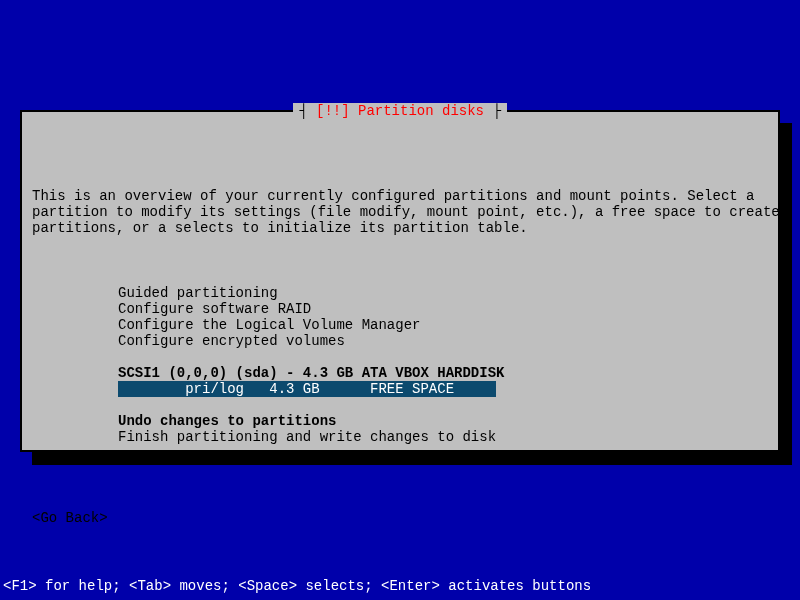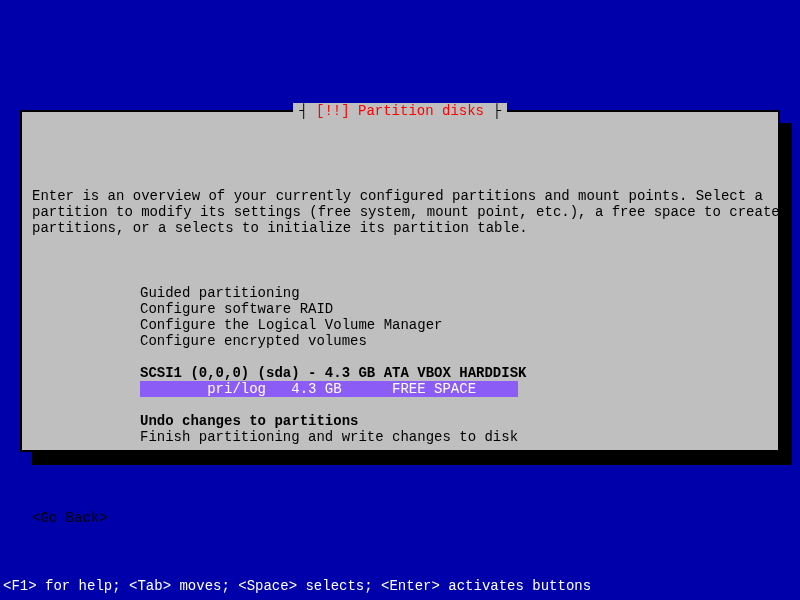--- a/index.html
+++ b/index.html
@@ -52,31 +52,31 @@
       color: #ff0000;
     }
     .content {
       padding: 28px 10px 10px 10px;
       white-space: pre;
     }
     .intro {
       margin-bottom: 16px;
     }
     .menu-block {
-      margin-left: 108px;
+      margin-left: 86px;
     }
     .menu-item {
       cursor: pointer;
     }
     .disk-header {
       margin-top: 16px;
       font-weight: bold;
     }
     .selected {
-      background: #8b5cf6;
+      background: #0c4a6e;
       color: #fff;
       display: inline-block;
     }
     .back-btn {
       margin-top: 32px;
     }
     .footer {
       position: absolute;
       left: 3px;
       bottom: 6px;
@@ -89,21 +89,21 @@
 
 <div class="shadow"></div>
 
 <div class="dialog">
   <div class="title-wrap">
     <span class="title-inner"><span>┤ </span><span class="title-label">[!!]</span><span class="title-label"> Partition disks</span><span> ├</span></span>
   </div>
 
   <div class="content">
     <div class="intro">
-<span>Enter is an overview of your currently configured partitions and mount points. Select a</span>
-<span>partition to modify its settings (free system, mount point, etc.), a free space to create</span>
+<span>This is an overview of your currently configured partitions and mount points. Select a</span>
+<span>partition to modify its settings (file modify, mount point, etc.), a free space to create</span>
 <span>partitions, or a selects to initialize its partition table.</span></div>
     <div class="menu-block"><div class="menu-item">Guided partitioning</div><div class="menu-item">Configure software RAID</div><div class="menu-item">Configure the Logical Volume Manager</div><div class="menu-item">Configure encrypted volumes</div><div class="disk-header menu-item">SCSI1 (0,0,0) (sda) - 4.3 GB ATA VBOX HARDDISK</div><div><span class="selected menu-item">        pri/log   4.3 GB      FREE SPACE     </span></div><div class="disk-header menu-item">Undo changes to partitions</div><div class="menu-item">Finish partitioning and write changes to disk</div></div>
     <div class="back-btn menu-item">&lt;Go Back&gt;</div>
   </div>
 </div>
 
 <div class="footer">&lt;F1&gt; for help; &lt;Tab&gt; moves; &lt;Space&gt; selects; &lt;Enter&gt; activates buttons</div>
 
 </body></html>

